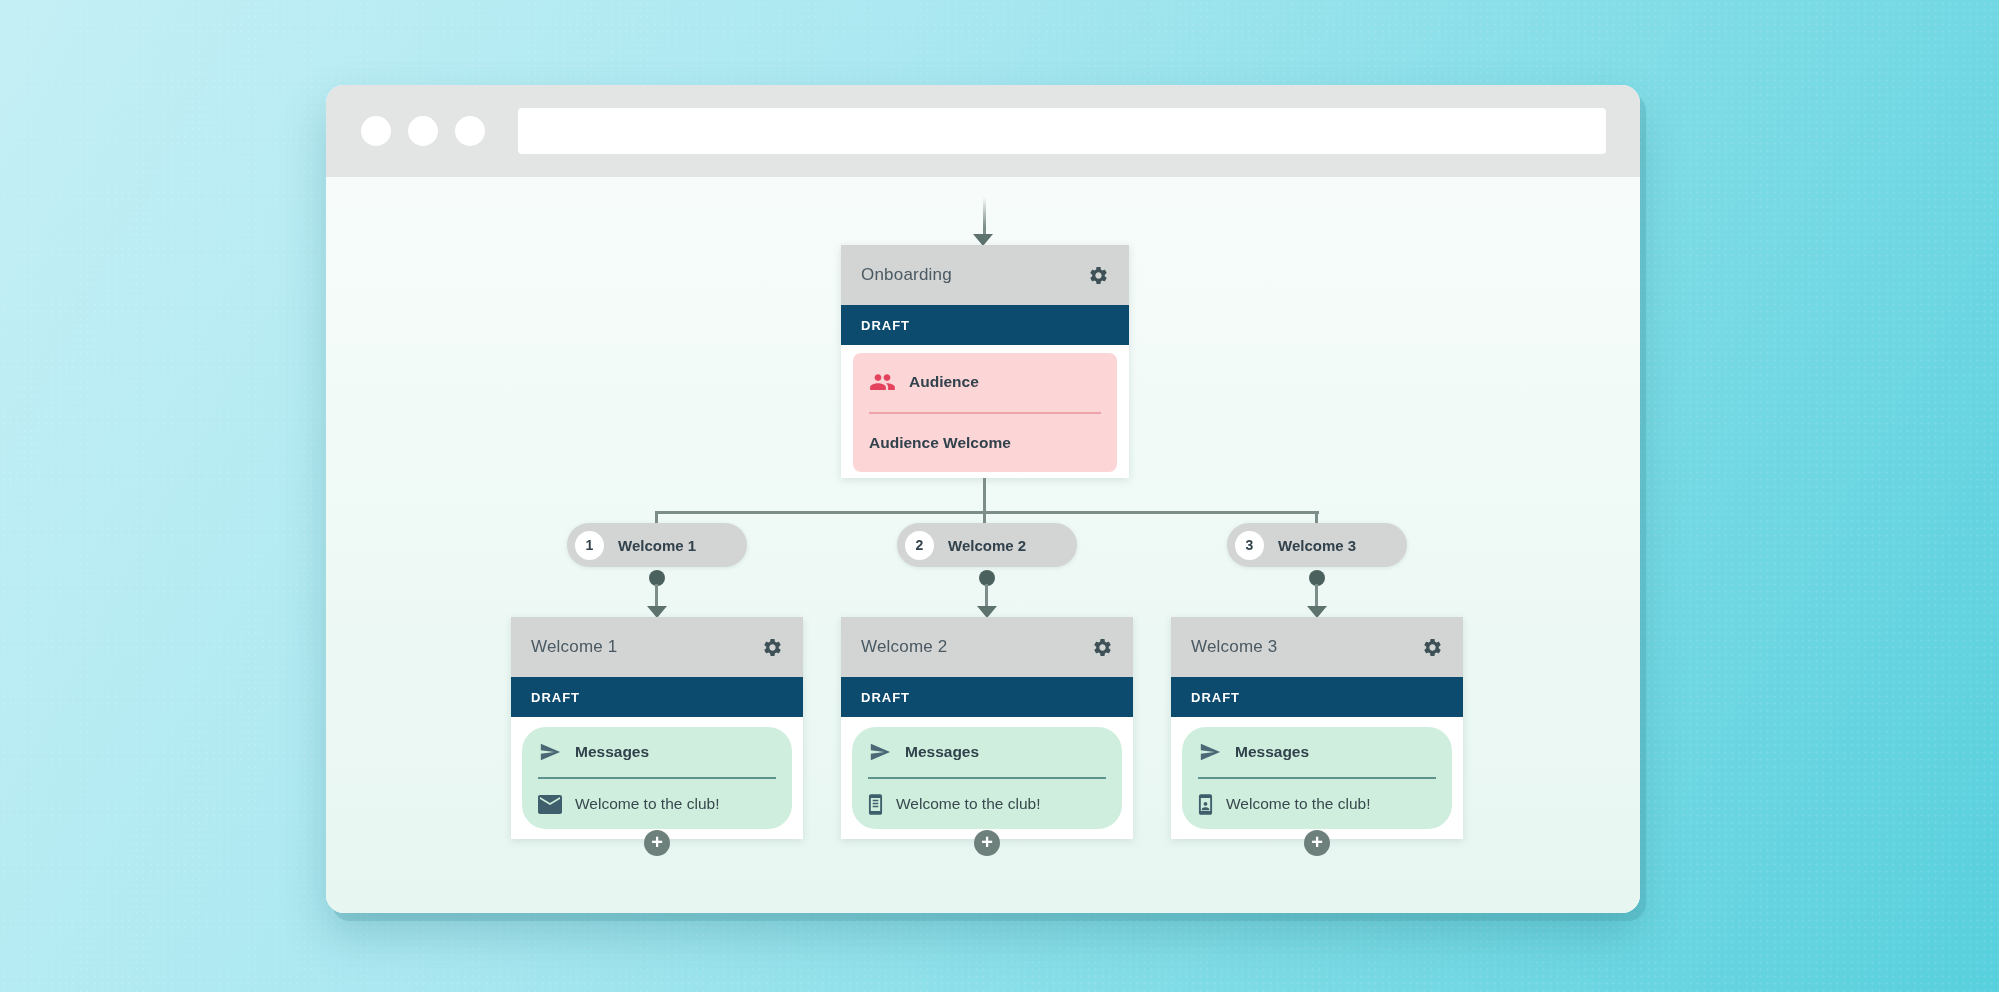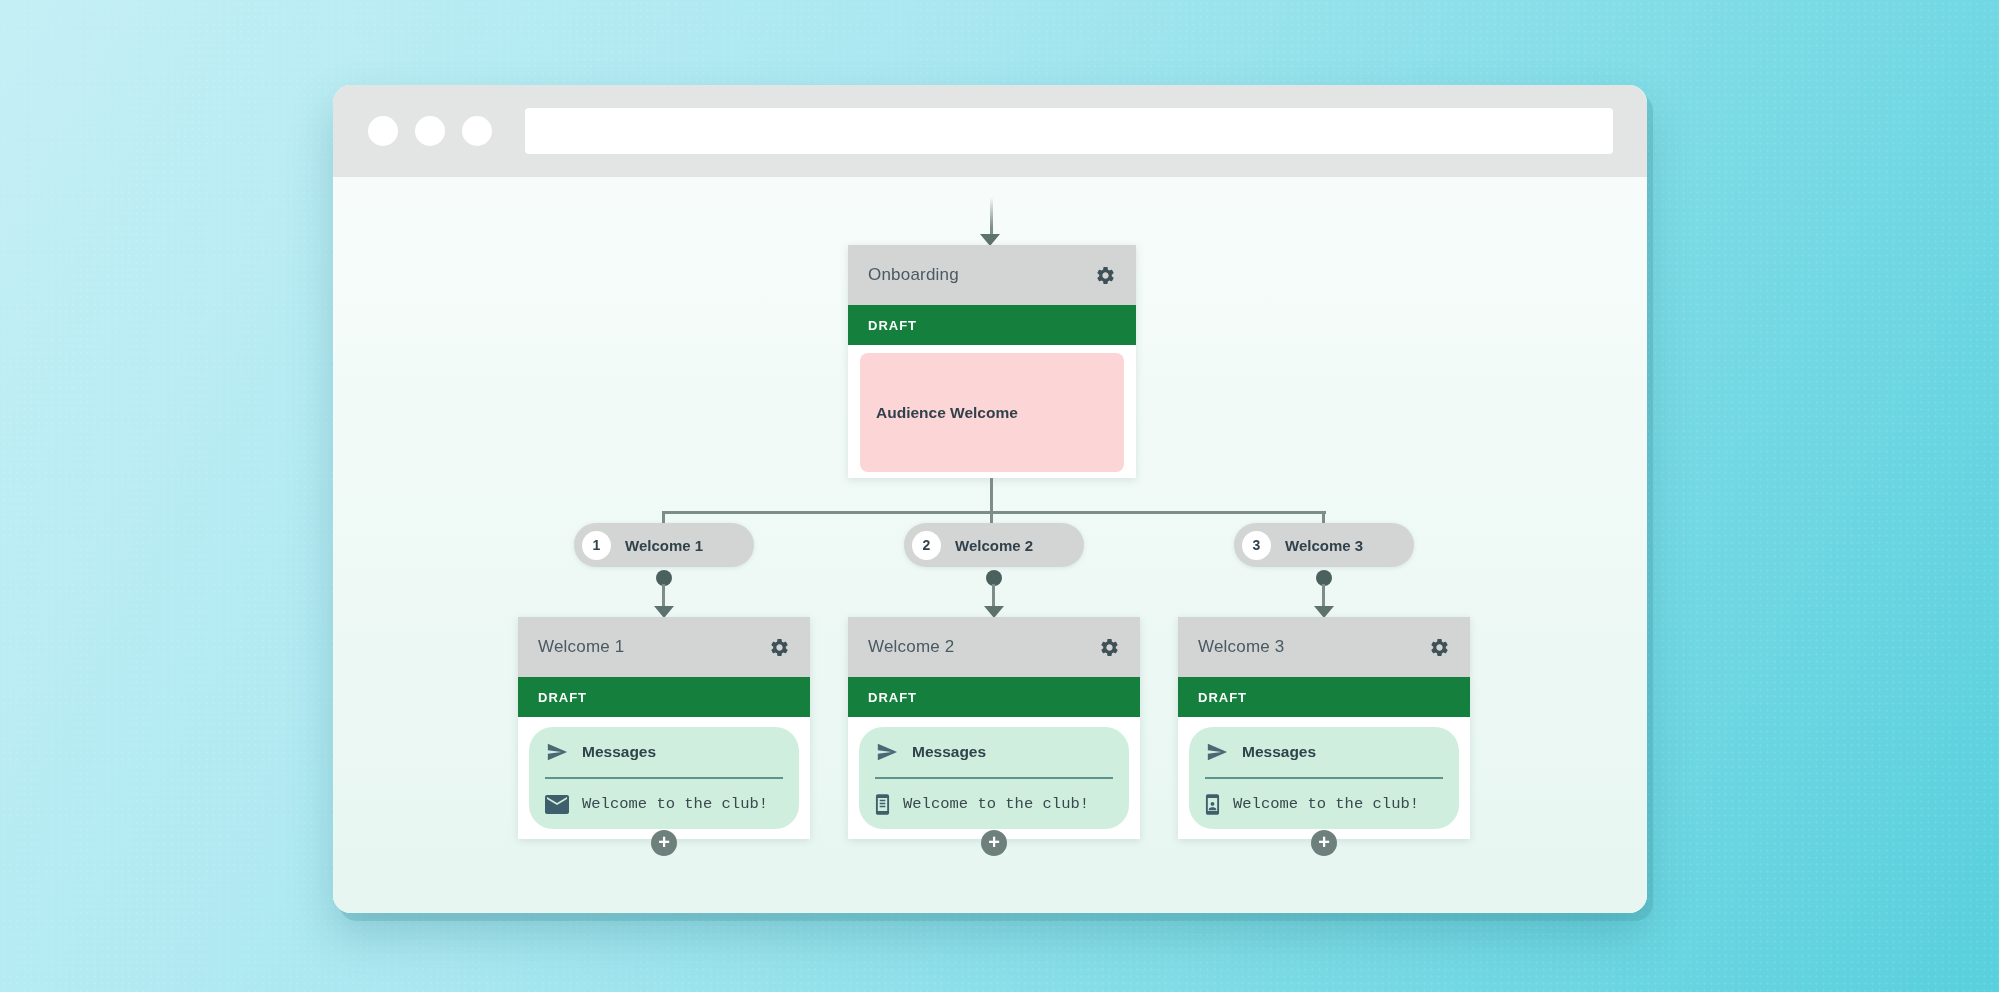--- a/index.html
+++ b/index.html
@@ -10,21 +10,21 @@
     position:relative;
   }
   .bg-texture {
     position:absolute; inset:0;
     background-image:radial-gradient(rgba(255,255,255,.35) 1px, transparent 1.4px);
     background-size:7px 7px; opacity:.25; pointer-events:none;
   }
 
   
   .browser-window {
-    position:absolute; left:333px; top:85px; width:1314px; height:828px;
+    position:absolute; left:326px; top:85px; width:1314px; height:828px;
     border-radius:18px;
     box-shadow:6px 8px 0 rgba(64,150,160,.28), 0 22px 44px rgba(32,110,125,.25);
     background:#fff;
   }
   .chrome-bar {
     position:absolute; left:0; top:0; width:100%; height:92px;
     background:#e3e4e4; border-radius:18px 18px 0 0;
     display:flex; align-items:center;
   }
   .window-dots { display:flex; gap:17px; padding-left:35px; }
@@ -66,37 +66,37 @@
     display:flex; flex-direction:column;
   }
   .card-header {
     height:60px; background:#d3d5d5; flex:0 0 60px;
     display:flex; align-items:center; justify-content:space-between;
     padding:0 20px;
   }
   .card-title { font-size:17px; color:#4a5962; letter-spacing:.2px; }
   .gear { width:21px; height:21px; fill:#3d5156; cursor:pointer; }
   .draft-bar {
-    height:40px; flex:0 0 40px; background:#15803d; color:#ffffff;
+    height:40px; flex:0 0 40px; background:#0c4a6e; color:#ffffff;
     font-size:13px; font-weight:bold; letter-spacing:1px;
     display:flex; align-items:center; padding:0 20px;
   }
   .card-body { flex:1; background:#ffffff; display:flex; }
   .section-box {
     flex:1; border-radius:8px; padding:0 16px;
     display:flex; flex-direction:column;
   }
   .section-box.audience { margin:8px 12px 6px; background:#fcd5d7; }
   .section-box.messages { margin:10px 11px 10px; background:#cfeedd;border-radius:24px; }
   .section-row { flex:1; display:flex; align-items:center; gap:13px; }
   .section-row.first.audience-row { border-bottom:2px solid #eda3aa; }
   .section-row.first.messages-row { border-bottom:2px solid #5d928d; }
   .section-label { font-size:15.5px; font-weight:bold; color:#31424c; }
   .section-item-bold { font-size:15.5px; font-weight:bold; color:#31424c; }
-  .section-item { font-size:15.5px; font-weight:500; color:#39494f;font-family:Liberation Mono, monospace; }
+  .section-item { font-size:15.5px; font-weight:500; color:#39494f; }
   .icon-people { width:27px; height:22px; fill:#e4425d; }
   .icon-plane { width:24px; height:22px; fill:#4a6876; }
   .icon-envelope { width:24px; height:19px; fill:#3e5f6b; }
   .icon-phone { width:15px; height:21px; fill:#3e5f6b; }
 
   
   .branch-pill {
     position:absolute; height:44px; width:180px; border-radius:22px;
     background:#d3d5d5; display:flex; align-items:center; gap:14px;
     padding:0 8px; cursor:pointer;
@@ -144,20 +144,26 @@
     <div class="flow-card" style="left:515px; top:160px; width:288px; height:233px;">
       <div class="card-header">
         <span class="card-title">Onboarding</span>
         <svg class="gear" viewBox="0 0 24 24">
           <path d="M19.14 12.94c.04-.3.06-.61.06-.94 0-.32-.02-.64-.07-.94l2.03-1.58c.18-.14.23-.41.12-.61l-1.92-3.32c-.12-.22-.37-.29-.59-.22l-2.39.96c-.5-.38-1.03-.7-1.62-.94l-.36-2.54c-.04-.24-.24-.41-.48-.41h-3.84c-.24 0-.43.17-.47.41l-.36 2.54c-.59.24-1.13.57-1.62.94l-2.39-.96c-.22-.08-.47 0-.59.22L2.74 8.87c-.12.21-.08.47.12.61l2.03 1.58c-.05.3-.09.63-.09.94s.02.64.07.94l-2.03 1.58c-.18.14-.23.41-.12.61l1.92 3.32c.12.22.37.29.59.22l2.39-.96c.5.38 1.03.7 1.62.94l.36 2.54c.05.24.24.41.48.41h3.84c.24 0 .44-.17.47-.41l.36-2.54c.59-.24 1.13-.56 1.62-.94l2.39.96c.22.08.47 0 .59-.22l1.92-3.32c.12-.22.07-.47-.12-.61l-2.01-1.58zM12 15.6c-1.98 0-3.6-1.62-3.6-3.6s1.62-3.6 3.6-3.6 3.6 1.62 3.6 3.6-1.62 3.6-3.6 3.6z"></path>
         </svg>
       </div>
       <div class="draft-bar">DRAFT</div>
       <div class="card-body">
         <div class="section-box audience">
+          <div class="section-row first audience-row">
+            <svg class="icon-people" viewBox="0 0 24 18">
+              <path d="M16 8c1.66 0 2.99-1.34 2.99-3S17.66 2 16 2c-1.66 0-3 1.34-3 3s1.34 3 3 3zm-8 0c1.66 0 2.99-1.34 2.99-3S9.66 2 8 2C6.34 2 5 3.34 5 5s1.34 3 3 3zm0 2c-2.33 0-7 1.17-7 3.5V16h14v-2.5C15 11.17 10.33 10 8 10zm8 0c-.29 0-.62.02-.97.05 1.16.84 1.97 1.97 1.97 3.45V16h6v-2.5c0-2.33-4.67-3.5-7-3.5z"></path>
+            </svg>
+            <span class="section-label">Audience</span>
+          </div>
           <div class="section-row">
             <span class="section-item-bold">Audience Welcome</span>
           </div>
         </div>
       </div>
     </div>
 
     <div class="v-line" style="left:657px; top:393px; height:35px;"></div>
     <div class="h-line" style="left:329px; top:426px; width:664px;"></div>
     <div class="v-line" style="left:329px; top:428px; height:12px;"></div>

